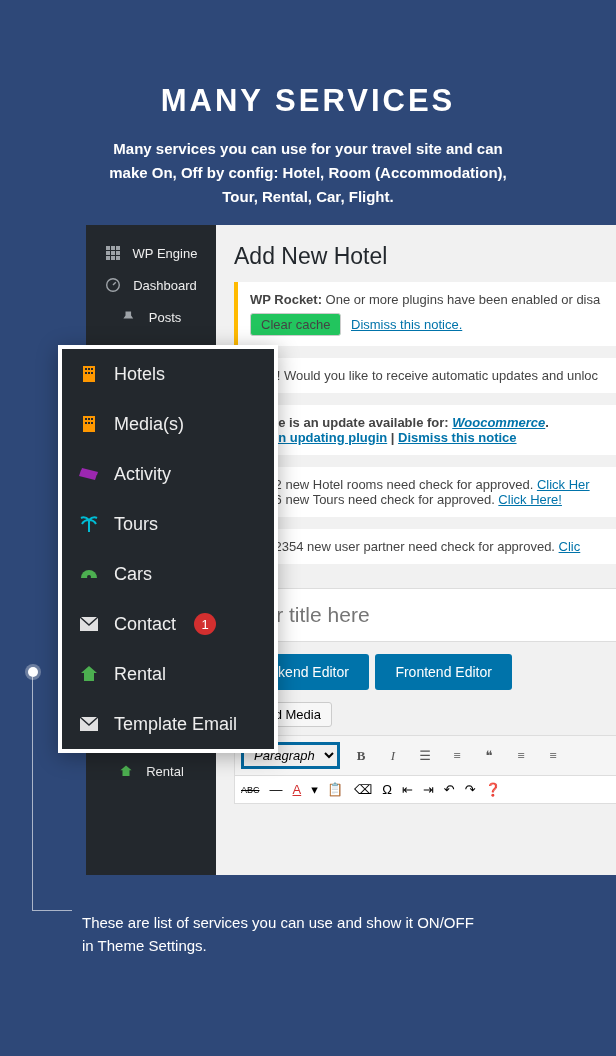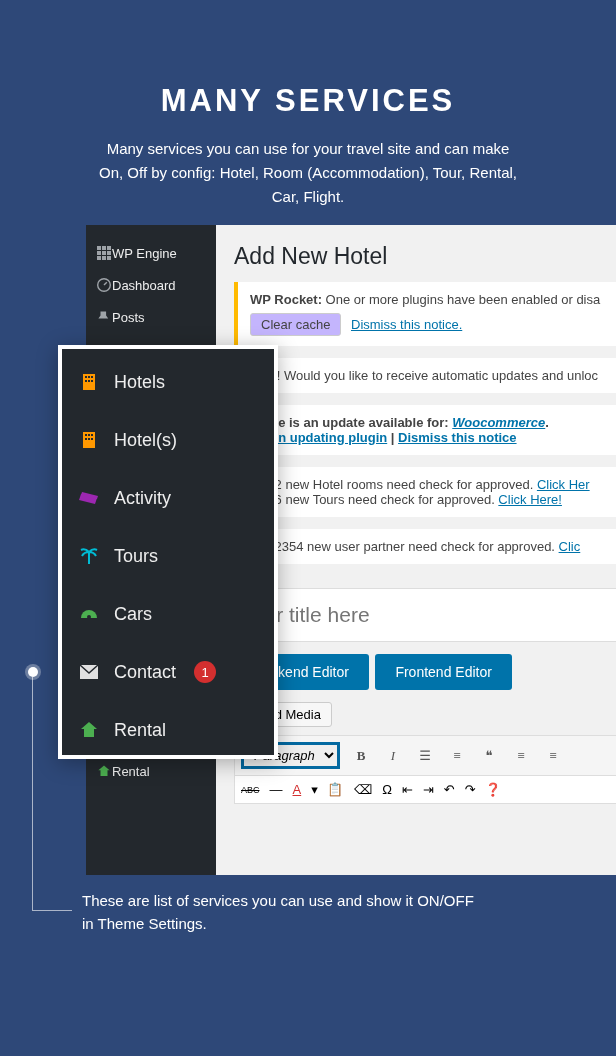--- a/index.html
+++ b/index.html
@@ -1,56 +1,56 @@
 <!DOCTYPE html>
 <html><head>
 <meta charset="utf-8">
 <style>
 * { margin: 0; padding: 0; box-sizing: border-box; }
 body { background: #2e4878; font-family: -apple-system, BlinkMacSystemFont, "Segoe UI", sans-serif; width: 616px; height: 1056px; position: relative; overflow: hidden; }
 .hero { text-align: center; padding: 50px 50px 30px; color: #fff; }
 .hero h1 { font-size: 31px; font-weight: 800; letter-spacing: 3px; margin-bottom: 18px; margin-top: 33px; }
-.hero p { font-size: 15px; line-height: 1.6; max-width: 420px; margin: 0 auto; }
+.hero p { font-size: 15px; line-height: 1.6; max-width: 420px; margin: 0 auto; font-weight: bold; }
 .screenshot { position: absolute; left: 86px; top: 225px; width: 560px; height: 650px; background: #fff; display: flex; }
 .wp-sidebar { width: 130px; background: #23282d; color: #eee; font-size: 13px; padding-top: 12px; }
-.wp-sidebar .item { display: flex; align-items: center; gap: 0; padding: 8px 10px; cursor: pointer; }
+.wp-sidebar .item { display: flex; align-items: center; gap: 12px; padding: 8px 10px; cursor: pointer; justify-content: center; }
 .wp-sidebar .ico { width: 16px; height: 16px; display: inline-flex; align-items: center; justify-content: center; color: rgba(240,245,250,.6); }
 .wp-sidebar .ico.car { color: #4caf50; }
 .wp-sidebar .ico.rental { color: #4caf50; }
 .wp-sidebar .ico.flag { color: #1e88e5; }
 .wp-content { flex: 1; background: #f1f1f1; padding: 18px 0 18px 18px; overflow: hidden; }
 .wp-content h2 { font-size: 23px; font-weight: 400; color: #23282d; margin-bottom: 12px; }
 .notice { background: #fff; border-left: 4px solid #ffba00; padding: 10px 12px; margin-bottom: 12px; font-size: 13px; color: #444; }
 .notice.blue { border-left-color: #00a0d2; }
 .notice a { color: #0073aa; }
 .notice .buttons { margin-top: 6px; }
-.notice .btn-small { display: inline-block; border: 1px solid #ccc; background: #c4b5fd; padding: 3px 10px; border-radius: 3px; font-size: 13px; cursor: pointer; margin-right: 6px; }
+.notice .btn-small { display: inline-block; border: 1px solid #ccc; background: #22c55e; padding: 3px 10px; border-radius: 3px; font-size: 13px; cursor: pointer; margin-right: 6px; }
 .title-input { width: 100%; border: 1px solid #ddd; background: #fff; padding: 14px 12px; font-size: 21px; color: #72777c; margin: 12px 0; }
 .editor-btns { margin-bottom: 12px; }
 .editor-btn { display: inline-block; background: #0073aa; color: #fff; border: none; padding: 10px 20px; font-size: 14px; border-radius: 3px; cursor: pointer; margin-right: 2px; }
 .add-media-wrap { margin-bottom: 8px; }
 .add-media { display: inline-flex; align-items: center; gap: 4px; border: 1px solid #ccc; background: #f7f7f7; padding: 4px 10px; border-radius: 3px; font-size: 13px; cursor: pointer; }
 .editor-toolbar { background: #f5f5f5; border: 1px solid #ddd; padding: 6px; display: flex; gap: 10px; align-items: center; font-size: 13px; }
 .editor-toolbar select { border: 3px solid #0369a1; padding: 2px 6px; font-size: 13px; font-style: italic; }
 .editor-toolbar .tb-btn { width: 22px; height: 22px; display: inline-flex; align-items: center; justify-content: center; color: #555; cursor: pointer; font-family: serif; }
 .editor-toolbar2 { background: #fff; border: 1px solid #ddd; border-top: none; padding: 6px; display: flex; gap: 10px; align-items: center; font-size: 13px; }
 .popup-sidebar { position: absolute; left: 58px; top: 345px; width: 220px; background: #23282d; color: #eee; border: 4px solid #fff; box-shadow: 0 4px 20px rgba(0,0,0,.3); z-index: 10; }
-.popup-sidebar .pitem { display: flex; align-items: center; gap: 14px; padding: 14px 16px; font-size: 18px; cursor: pointer; margin-top: 8px; }
+.popup-sidebar .pitem { display: flex; align-items: center; gap: 14px; padding: 14px 16px; font-size: 18px; cursor: pointer; }
 .popup-sidebar .pico { width: 22px; height: 22px; display: inline-flex; align-items: center; justify-content: center; }
 .popup-sidebar .pico.hotel { color: #ff9800; }
 .popup-sidebar .pico.activity { color: #9c27b0; }
 .popup-sidebar .pico.tour { color: #00bcd4; }
 .popup-sidebar .pico.car { color: #4caf50; }
 .popup-sidebar .pico.rental { color: #4caf50; }
 .popup-sidebar .pico.mail { color: #e0e0e0; }
 .popup-sidebar .badge { background: #d32f2f; color: #fff; border-radius: 50%; width: 22px; height: 22px; display: inline-flex; align-items: center; justify-content: center; font-size: 13px; margin-left: 4px; }
 .callout-dot { position: absolute; left: 28px; top: 667px; width: 10px; height: 10px; border-radius: 50%; background: #fff; box-shadow: 0 0 0 3px rgba(255,255,255,.3); z-index: 5; }
 .callout-line-v { position: absolute; left: 32px; top: 677px; width: 1px; height: 233px; background: rgba(255,255,255,.6); z-index: 5; }
 .callout-line-h { position: absolute; left: 32px; top: 910px; width: 40px; height: 1px; background: rgba(255,255,255,.6); z-index: 5; }
-.callout-text { position: absolute; left: 82px; top: 890px; color: #fff; font-size: 15px; line-height: 1.5; max-width: 400px; }
+.callout-text { position: absolute; left: 82px; top: 912px; color: #fff; font-size: 15px; line-height: 1.5; max-width: 400px; }
 svg { display: block; }
 </style>
 </head>
 <body>
 
 <div class="hero">
   <h1>MANY SERVICES</h1>
   <p>Many services you can use for your travel site and can make On, Off by config: Hotel, Room (Accommodation), Tour, Rental, Car, Flight.</p>
 </div>
 
@@ -195,21 +195,21 @@
         <svg width="20" height="20" viewBox="0 0 20 20">
           <rect x="4" y="2" width="12" height="16" fill="currentColor"></rect>
           <rect x="6" y="4" width="2" height="2" fill="#23282d"></rect>
           <rect x="9" y="4" width="2" height="2" fill="#23282d"></rect>
           <rect x="12" y="4" width="2" height="2" fill="#23282d"></rect>
           <rect x="6" y="8" width="2" height="2" fill="#23282d"></rect>
           <rect x="9" y="8" width="2" height="2" fill="#23282d"></rect>
           <rect x="12" y="8" width="2" height="2" fill="#23282d"></rect>
         </svg>
       </span>
-    <span>Hotel(s)</span>
+    <span>Media(s)</span>
   </div>
   <div class="pitem">
     <span class="pico activity">
         <svg width="20" height="20" viewBox="0 0 20 20">
           <path d="M2 6 L18 10 L16 16 L0 12 Z M3 4 L19 8 L18 11 L2 7 Z" fill="currentColor"></path>
         </svg>
       </span>
     <span>Activity</span>
   </div>
   <div class="pitem">
@@ -240,18 +240,27 @@
     <span class="badge">1</span>
   </div>
   <div class="pitem">
     <span class="pico rental">
         <svg width="20" height="20" viewBox="0 0 20 20">
           <path d="M10 2 L18 9 L15 9 L15 17 L5 17 L5 9 L2 9 Z" fill="currentColor"></path>
         </svg>
       </span>
     <span>Rental</span>
   </div>
+  <div class="pitem">
+    <span class="pico mail">
+        <svg width="20" height="16" viewBox="0 0 20 16">
+          <rect x="1" y="1" width="18" height="14" fill="currentColor"></rect>
+          <path d="M1 1 L10 9 L19 1" stroke="#23282d" stroke-width="1.5" fill="none"></path>
+        </svg>
+      </span>
+    <span>Template Email</span>
+  </div>
 </div>
 
 <div class="callout-dot"></div>
 <div class="callout-line-v"></div>
 <div class="callout-line-h"></div>
 <div class="callout-text">These are list of services you can use and show it ON/OFF in Theme Settings.</div>
 
 </body></html>

